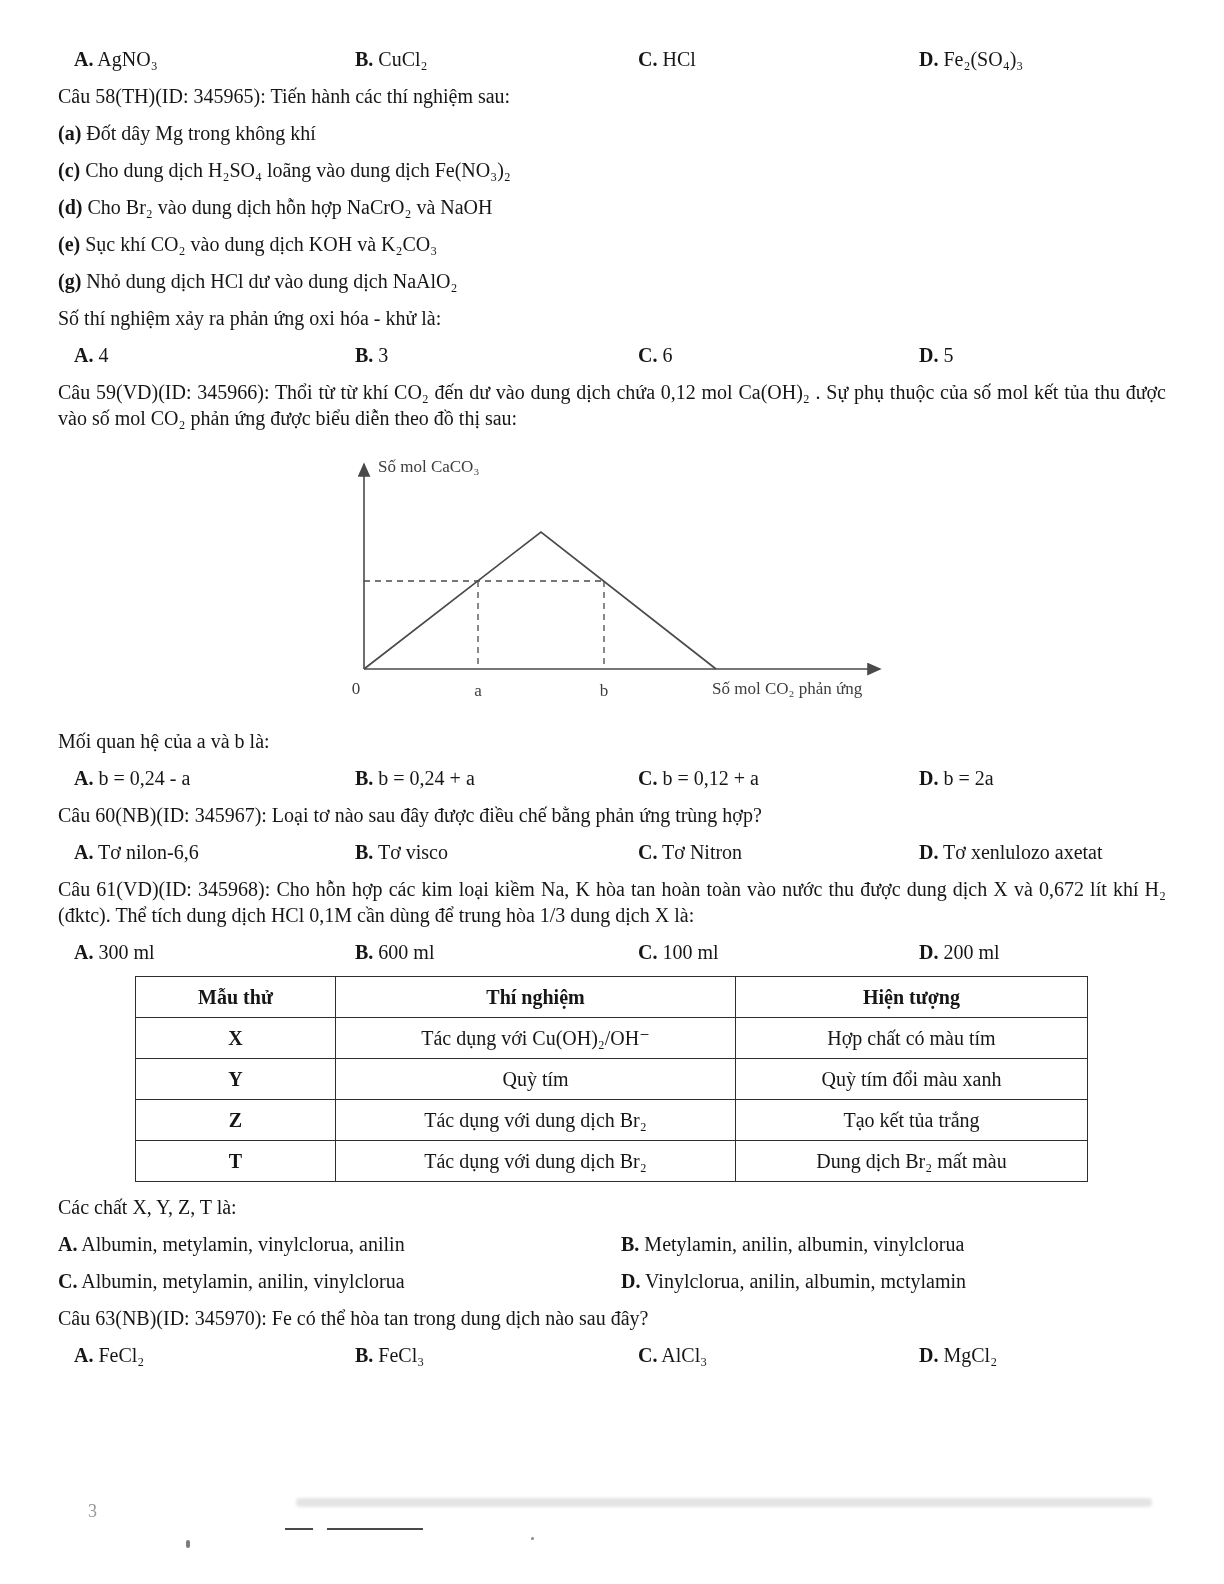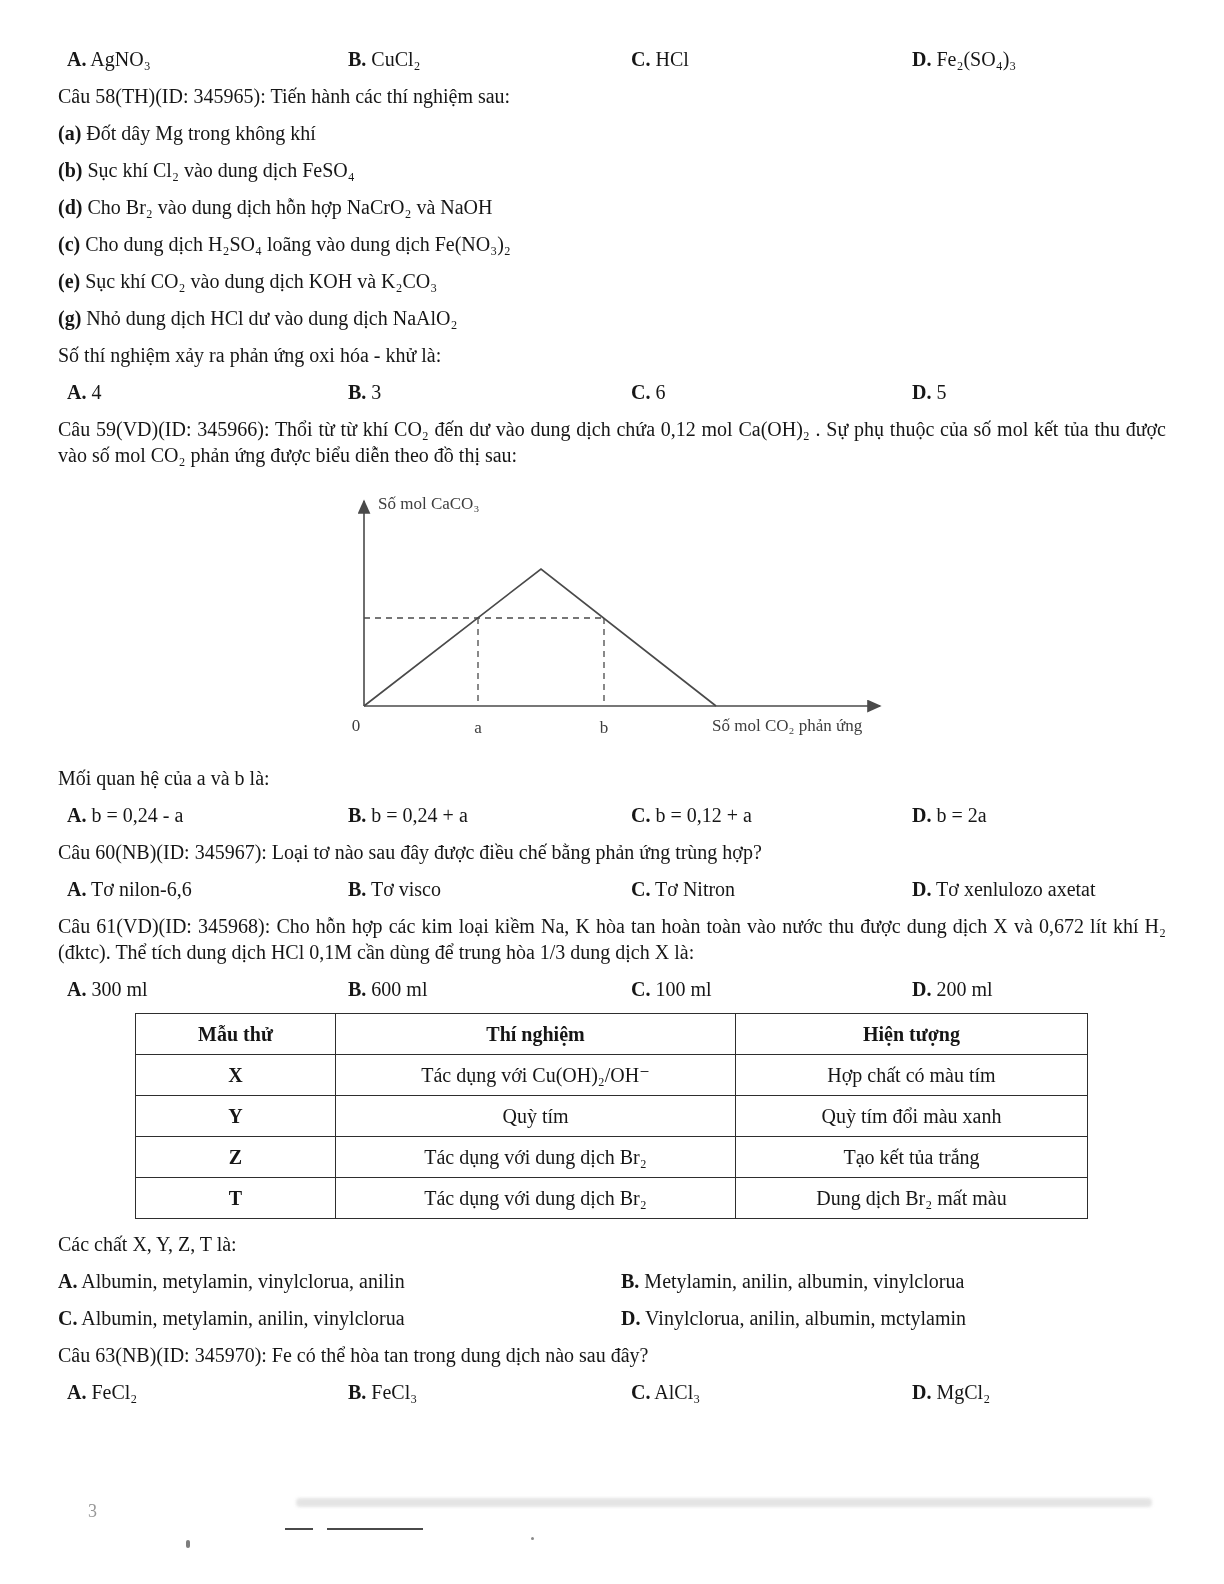--- a/index.html
+++ b/index.html
@@ -9,21 +9,21 @@
     box-sizing:border-box;
     padding:46px 58px 0 58px;
     background:#fff;color:#161616;
     font-family:"Liberation Serif","DejaVu Serif",serif;
     font-size:20px;line-height:1.3;
     overflow:hidden;
   }
   p{margin:0 0 11px;}
   .just{text-align:justify;}
   .qhead b{font-weight:400;}
-  .opts4{display:grid;grid-template-columns:281px 283px 281px 1fr;margin:0 9px 11px;}
+  .opts4{display:grid;grid-template-columns:281px 283px 281px 1fr;margin:0 16px 11px;}
   .opts2{display:grid;grid-template-columns:563px 1fr;margin:0 0 11px;}
   .opt{white-space:nowrap;}
   .opt b{font-weight:700;}
   
   .chartwrap{margin:4px 0 8px 244px;}
   .ct{font-family:"Liberation Serif","DejaVu Serif",serif;font-size:17px;fill:#3d3d3d;}
   
   .tbl{border-collapse:collapse;margin:4px 0 12px 77px;table-layout:fixed;padding-left:20px;}
   .tbl th,.tbl td{border:1.6px solid #2e2e2e;text-align:center;padding:7px 10px;font-size:20px;line-height:1.3;}
   .tbl th{font-weight:700;}
@@ -43,23 +43,22 @@
 
   <div class="opts4">
     <span class="opt"><b>A.</b> <span>AgNO₃</span></span>
     <span class="opt"><b>B.</b> <span>CuCl₂</span></span>
     <span class="opt"><b>C.</b> <span>HCl</span></span>
     <span class="opt"><b>D.</b> <span>Fe₂(SO₄)₃</span></span>
   </div>
 
   <p class="qhead"><b>Câu 58(TH)(ID: 345965):</b> <span>Tiến hành các thí nghiệm sau:</span></p>
   <p><b>(a)</b> <span>Đốt dây Mg trong không khí</span></p>
-  <p><b>(b)</b> <span>Sục khí Cl₂ vào dung dịch FeSO₄</span></p>
+  <p><b>(c)</b> <span>Cho dung dịch H₂SO₄ loãng vào dung dịch Fe(NO₃)₂</span></p>
   <p><b>(d)</b> <span>Cho Br₂ vào dung dịch hỗn hợp NaCrO₂ và NaOH</span></p>
-  <p><b>(c)</b> <span>Cho dung dịch H₂SO₄ loãng vào dung dịch Fe(NO₃)₂</span></p>
   <p><b>(e)</b> <span>Sục khí CO₂ vào dung dịch KOH và K₂CO₃</span></p>
   <p><b>(g)</b> <span>Nhỏ dung dịch HCl dư vào dung dịch NaAlO₂</span></p>
   <p><span>Số thí nghiệm xảy ra phản ứng oxi hóa - khử là:</span></p>
   <div class="opts4">
     <span class="opt"><b>A.</b> <span>4</span></span>
     <span class="opt"><b>B.</b> <span>3</span></span>
     <span class="opt"><b>C.</b> <span>6</span></span>
     <span class="opt"><b>D.</b> <span>5</span></span>
   </div>
 

